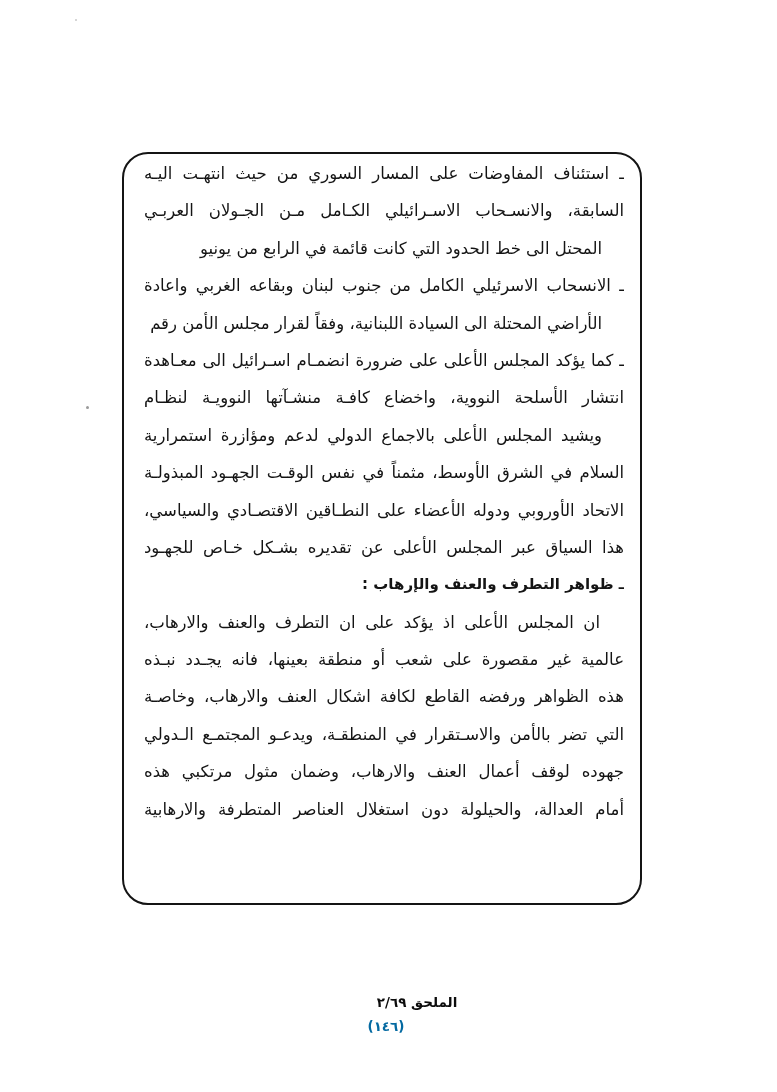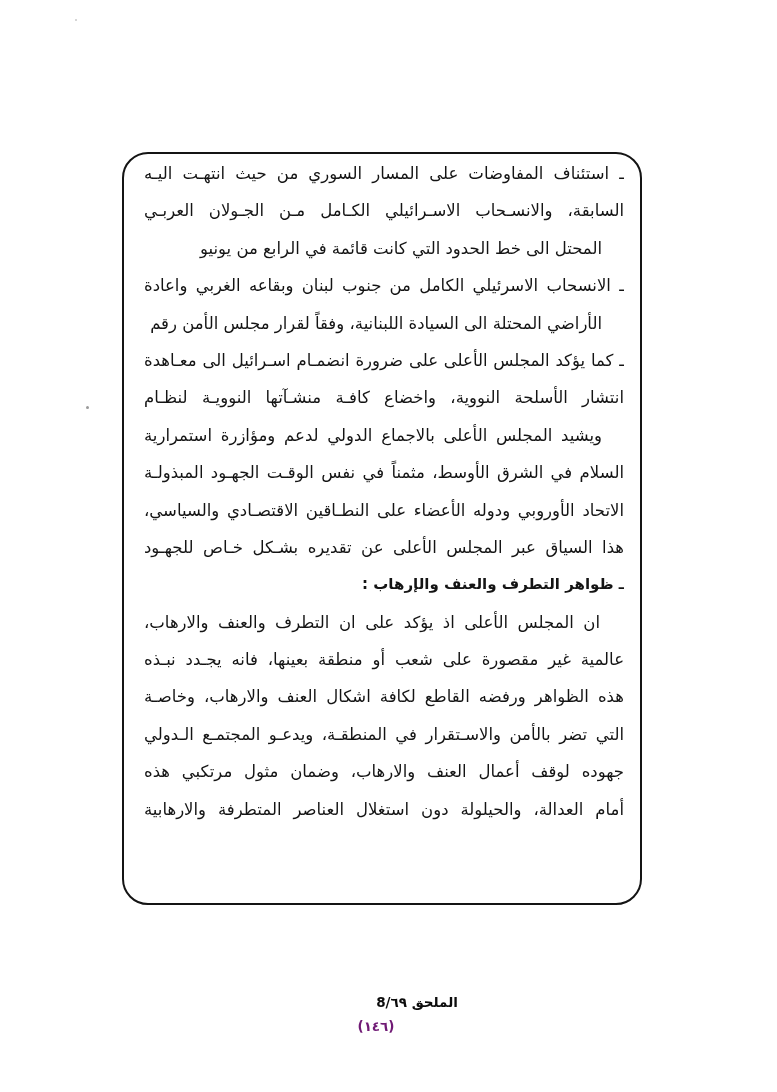--- a/index.html
+++ b/index.html
@@ -58,26 +58,26 @@
     transform: translateX(-50%);
     direction: rtl;
     font-weight: bold;
     font-size: 13.5px;
     color: #0c0c0c;
     white-space: nowrap;
   }
   .footer-pagenum {
     position: absolute;
     top: 1018px;
-    left: 376px;
+    left: 386px;
     transform: translateX(-50%);
     direction: rtl;
     font-weight: bold;
     font-size: 13.5px;
-    color: #701a75;
+    color: #0369a1;
     white-space: nowrap;
   }
   .speck {
     position: absolute;
     border-radius: 50%;
     background: #9a9a9a;
   }
   .speck-1 { left: 86px; top: 406px; width: 3px; height: 3px; }
   .speck-2 { left: 75px; top: 19px; width: 2px; height: 2px; background: #c9c9c9; }
 </style>
@@ -100,17 +100,17 @@
       <div class="line r b">ـ ظواهر التطرف والعنف والإرهاب :</div>
       <div class="line j" style="padding-right: 24px;">ان المجلس الأعلى اذ يؤكد على ان التطرف والعنف والارهاب، ظواهر</div>
       <div class="line j">عالمية غير مقصورة على شعب أو منطقة بعينها، فانه يجـدد نبـذه واسـتنكاره</div>
       <div class="line j">هذه الظواهر ورفضه القاطع لكافة اشكال العنف والارهاب، وخاصـة تلـك</div>
       <div class="line j">التي تضر بالأمن  والاسـتقرار في المنطقـة، ويدعـو المجتمـع الـدولي الى تنسـيق</div>
       <div class="line j">جهوده لوقف أعمال العنف والارهاب، وضمان مثول مرتكبي هذه الأعمال</div>
       <div class="line j">أمام العدالة، والحيلولة دون استغلال العناصر المتطرفة والارهابية لأراضي أي</div>
     </div>
 </div>
 
-<div class="footer-appendix">الملحق 8/٦٩</div>
+<div class="footer-appendix">الملحق ٢/٦٩</div>
 <div class="footer-pagenum">(١٤٦)</div>
 
 <div class="speck speck-1"></div>
 <div class="speck speck-2"></div>
 
 </body></html>

